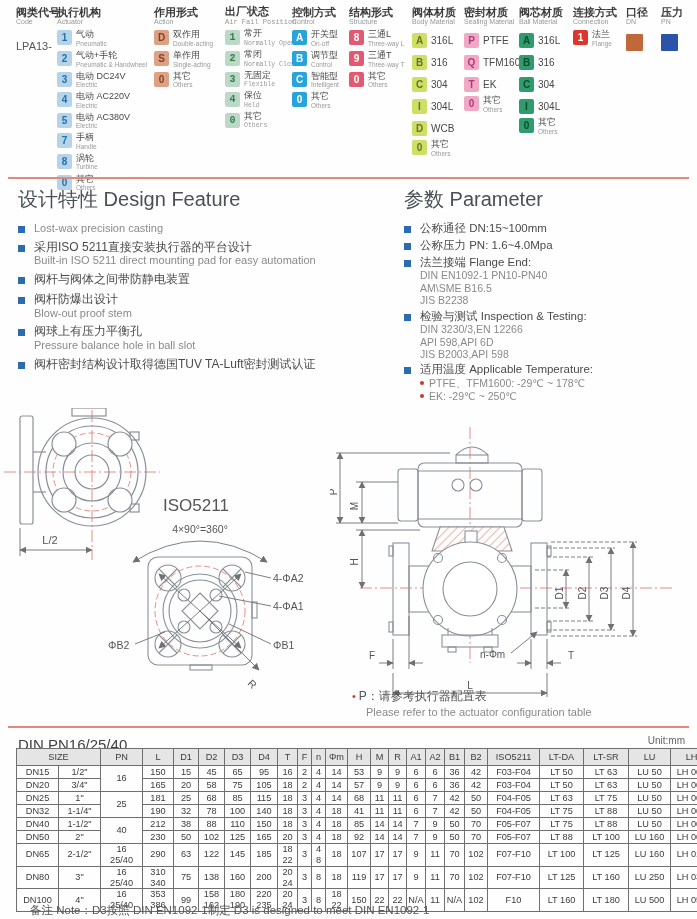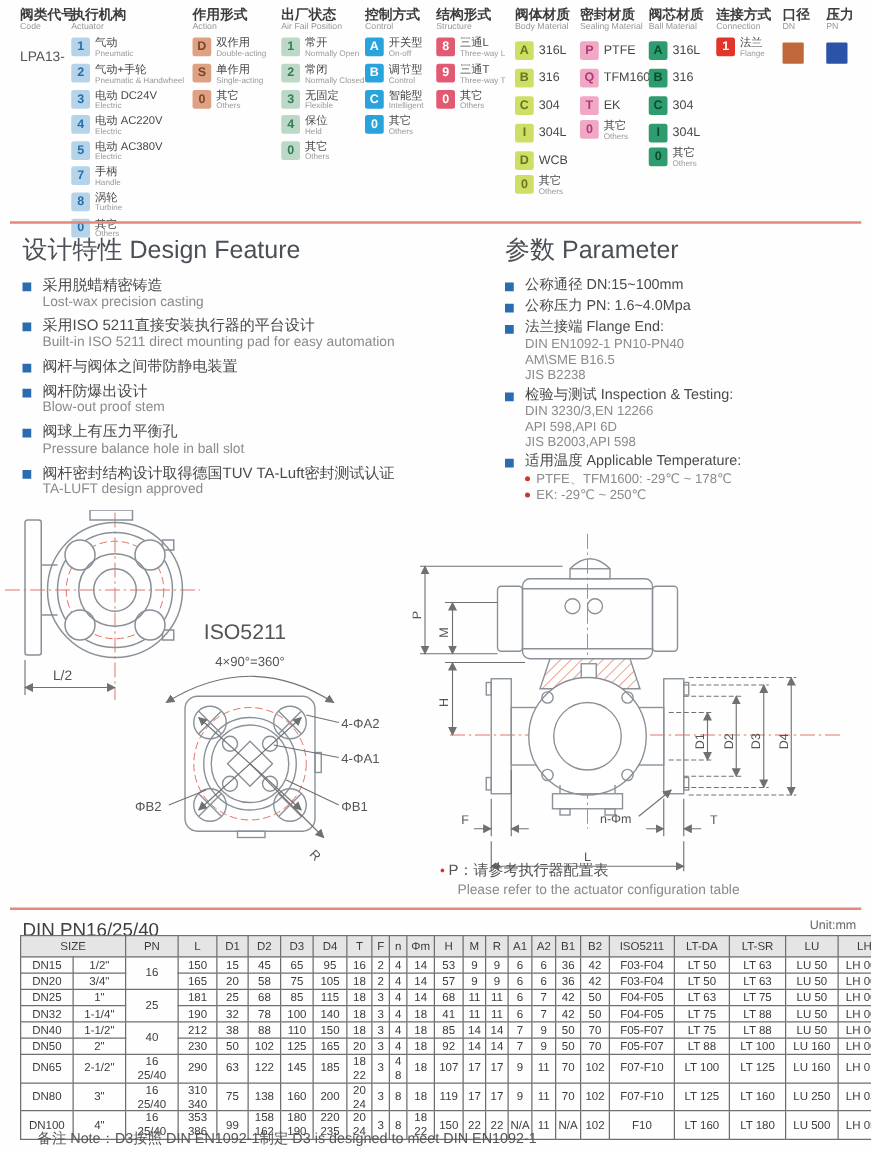--- a/index.html
+++ b/index.html
@@ -160,21 +160,21 @@
             </span>
           </div>
           <div class="citem">
             <span class="badge" style="background: rgb(223, 161, 131); color: rgb(125, 69, 38);">0</span>
             <span class="itxt">
               <span class="izh">其它</span>
               <span class="ien">Others</span>
             </span>
           </div>
         </div>
-        <div class="ccol" style="width: 67px;">
+        <div class="ccol" style="width: 67px; font-family: Liberation Mono, monospace;">
           <div class="chead">
             <div class="zh">出厂状态</div>
             <div class="en">Air Fail Position</div>
           </div>
           <div class="citem">
             <span class="badge" style="background: rgb(188, 217, 200); color: rgb(55, 122, 85);">1</span>
             <span class="itxt">
               <span class="izh">常开</span>
               <span class="ien">Normally Open</span>
             </span>
@@ -411,21 +411,20 @@
   </div>
 
   <div class="divider d1"></div>
 
   <div class="features">
     <div class="fcol">
       <h2 class="sec-title"><span>设计特性</span> <span>Design Feature</span></h2>
       <div id="feature-list">
           <div class="fitem">
             <span class="sq"></span>
-            <div class="fzh">采用脱蜡精密铸造</div>
             <div class="fen">Lost-wax precision casting</div>
           </div>
           <div class="fitem">
             <span class="sq"></span>
             <div class="fzh">采用ISO 5211直接安装执行器的平台设计</div>
             <div class="fen">Built-in ISO 5211 direct mounting pad for easy automation</div>
           </div>
           <div class="fitem">
             <span class="sq"></span>
             <div class="fzh">阀杆与阀体之间带防静电装置</div>
@@ -436,21 +435,20 @@
             <div class="fen">Blow-out proof stem</div>
           </div>
           <div class="fitem">
             <span class="sq"></span>
             <div class="fzh">阀球上有压力平衡孔</div>
             <div class="fen">Pressure balance hole in ball slot</div>
           </div>
           <div class="fitem">
             <span class="sq"></span>
             <div class="fzh">阀杆密封结构设计取得德国TUV TA-Luft密封测试认证</div>
-            <div class="fen">TA-LUFT design approved</div>
           </div>
         </div>
     </div>
     <div class="pcol">
       <h2 class="sec-title"><span>参数</span> <span>Parameter</span></h2>
       <div id="param-list">
           <div class="pitem">
             <span class="sq"></span>
             <div class="phead">公称通径 DN:15~100mm</div>
           </div>

